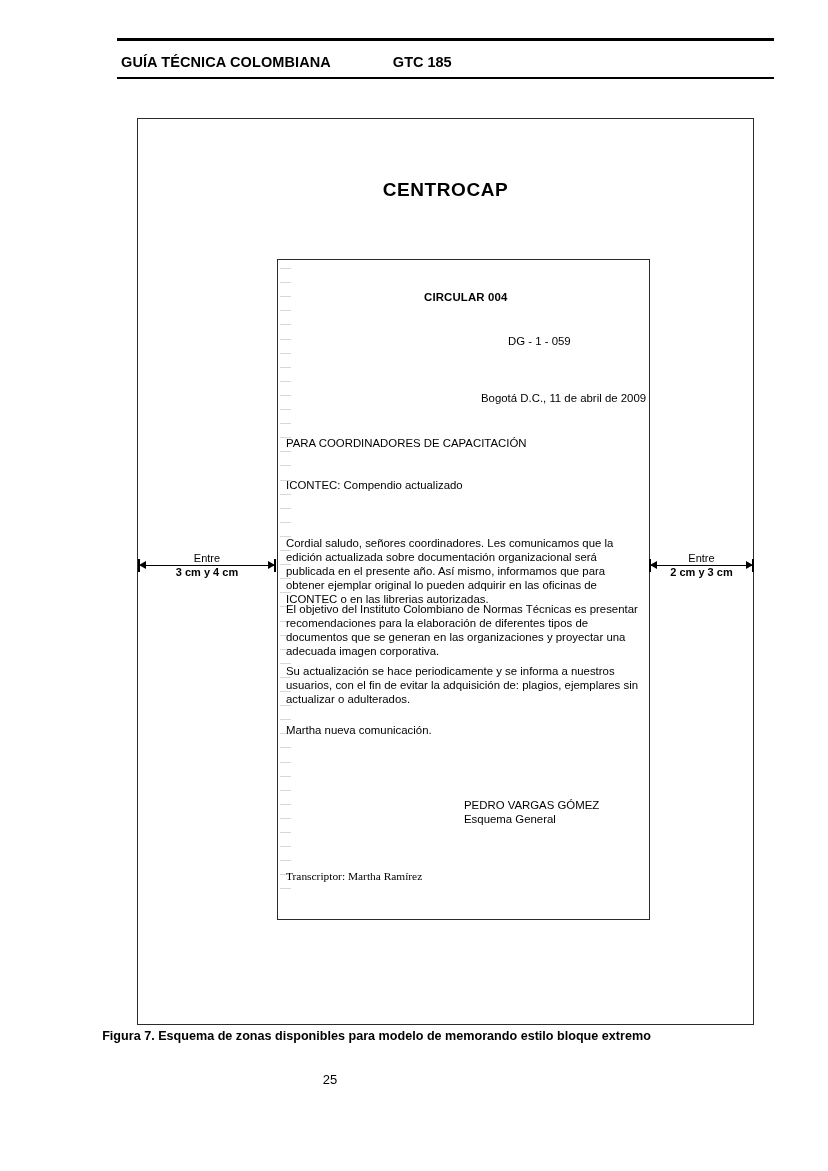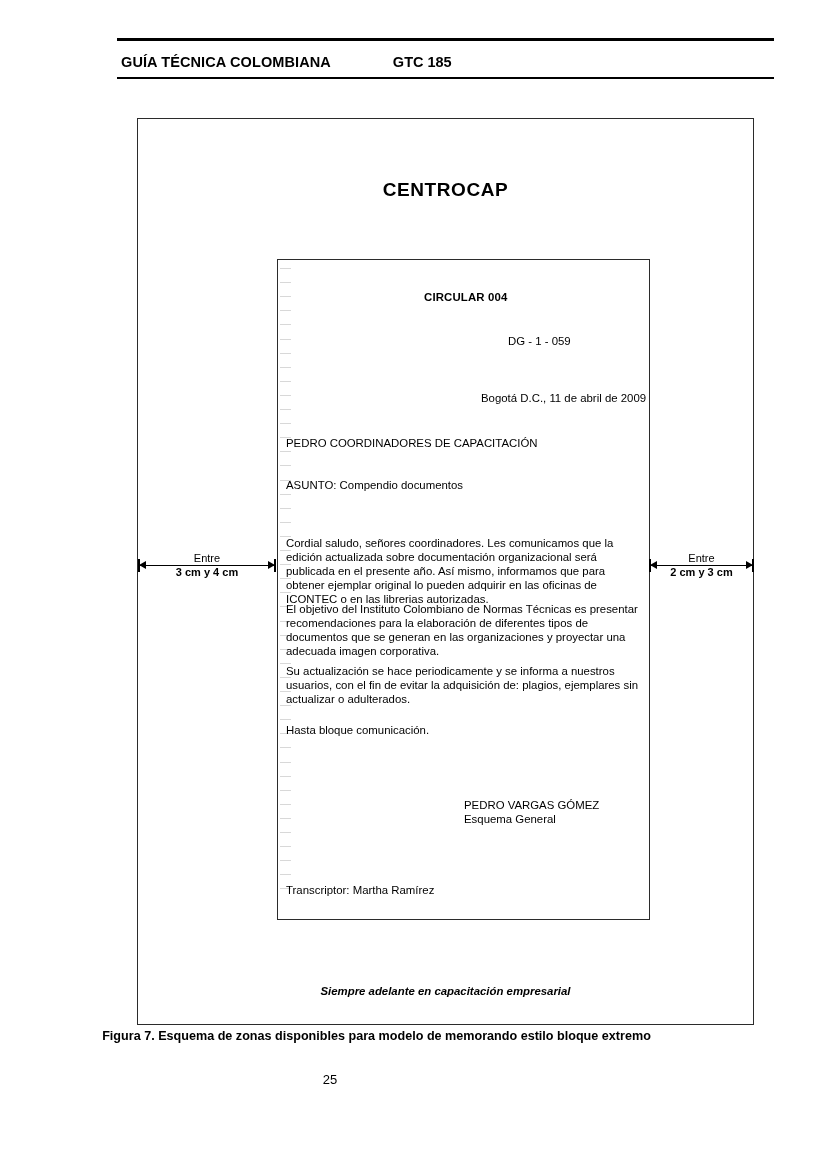--- a/index.html
+++ b/index.html
@@ -135,21 +135,21 @@
   .l-para    { left: 8px;  top: 176px; }
   .l-asunto  { left: 8px;  top: 218px; }
 
   .p-cordial { top: 260px; margin-top: 16px; }
   .p-objetivo{ top: 334px; margin-top: 8px; }
   .p-actual  { top: 404px; }
   .l-hasta   { left: 8px; top: 463px; }
 
   .sig-name  { left: 186px; top: 538px; }
   .sig-role  { left: 186px; top: 552px; }
-  .l-transcriptor { left: 8px; top: 623px; }
+  .l-transcriptor { left: 8px; top: 609px; font-family: Liberation Serif, serif; }
 
   
   .slogan {
     position: absolute;
     left: 0;
     top: 866px;
     width: 100%;
     text-align: center;
     font-size: 11.4px;
     font-weight: bold;
@@ -288,37 +288,36 @@
         <i style="top:578.1px"></i>
         <i style="top:592.2px"></i>
         <i style="top:606.3px"></i>
         <i style="top:620.4px"></i>
       </div>
 
     <div class="memo-body">
       <div class="memo-line l-circular">CIRCULAR 004</div>
       <div class="memo-line l-dg">DG - 1 - 059</div>
       <div class="memo-line l-bogota">Bogotá D.C., 11 de abril de 2009</div>
-      <div class="memo-line l-para">PEDRO COORDINADORES DE CAPACITACIÓN</div>
-      <div class="memo-line l-asunto">ASUNTO: Compendio documentos</div>
+      <div class="memo-line l-para">PARA COORDINADORES DE CAPACITACIÓN</div>
+      <div class="memo-line l-asunto">ICONTEC: Compendio actualizado</div>
 
       <div class="memo-para p-cordial">Cordial saludo, señores coordinadores. Les comunicamos que la edición actualizada sobre documentación organizacional será publicada en el presente año. Así mismo, informamos que para obtener ejemplar original lo pueden adquirir en las oficinas de ICONTEC o en las librerias autorizadas.</div>
       <div class="memo-para p-objetivo">El objetivo del Instituto Colombiano de Normas Técnicas es presentar recomendaciones para la elaboración de diferentes tipos de documentos que se generan en las organizaciones y proyectar una adecuada imagen corporativa.</div>
       <div class="memo-para p-actual">Su actualización se hace periodicamente y se informa a nuestros usuarios, con el fin de evitar la adquisición de: plagios, ejemplares sin actualizar o adulterados.</div>
 
-      <div class="memo-line l-hasta">Hasta bloque comunicación.</div>
+      <div class="memo-line l-hasta">Martha nueva comunicación.</div>
 
       <div class="memo-line sig-name">PEDRO VARGAS GÓMEZ</div>
       <div class="memo-line sig-role">Esquema General</div>
 
       <div class="memo-line l-transcriptor">Transcriptor: Martha Ramírez</div>
     </div>
   </div>
 
-  <div class="slogan">Siempre adelante en capacitación empresarial</div>
 </div>
 
 <div class="annot annot-left">
   <span class="annot-l1">Entre</span>
   <span class="annot-l2">3 cm y 4 cm</span>
 </div>
 <div class="dim-arrow arrow-left">
   <span class="cap l"></span>
   <span class="line"></span>
   <span class="head l"></span>

